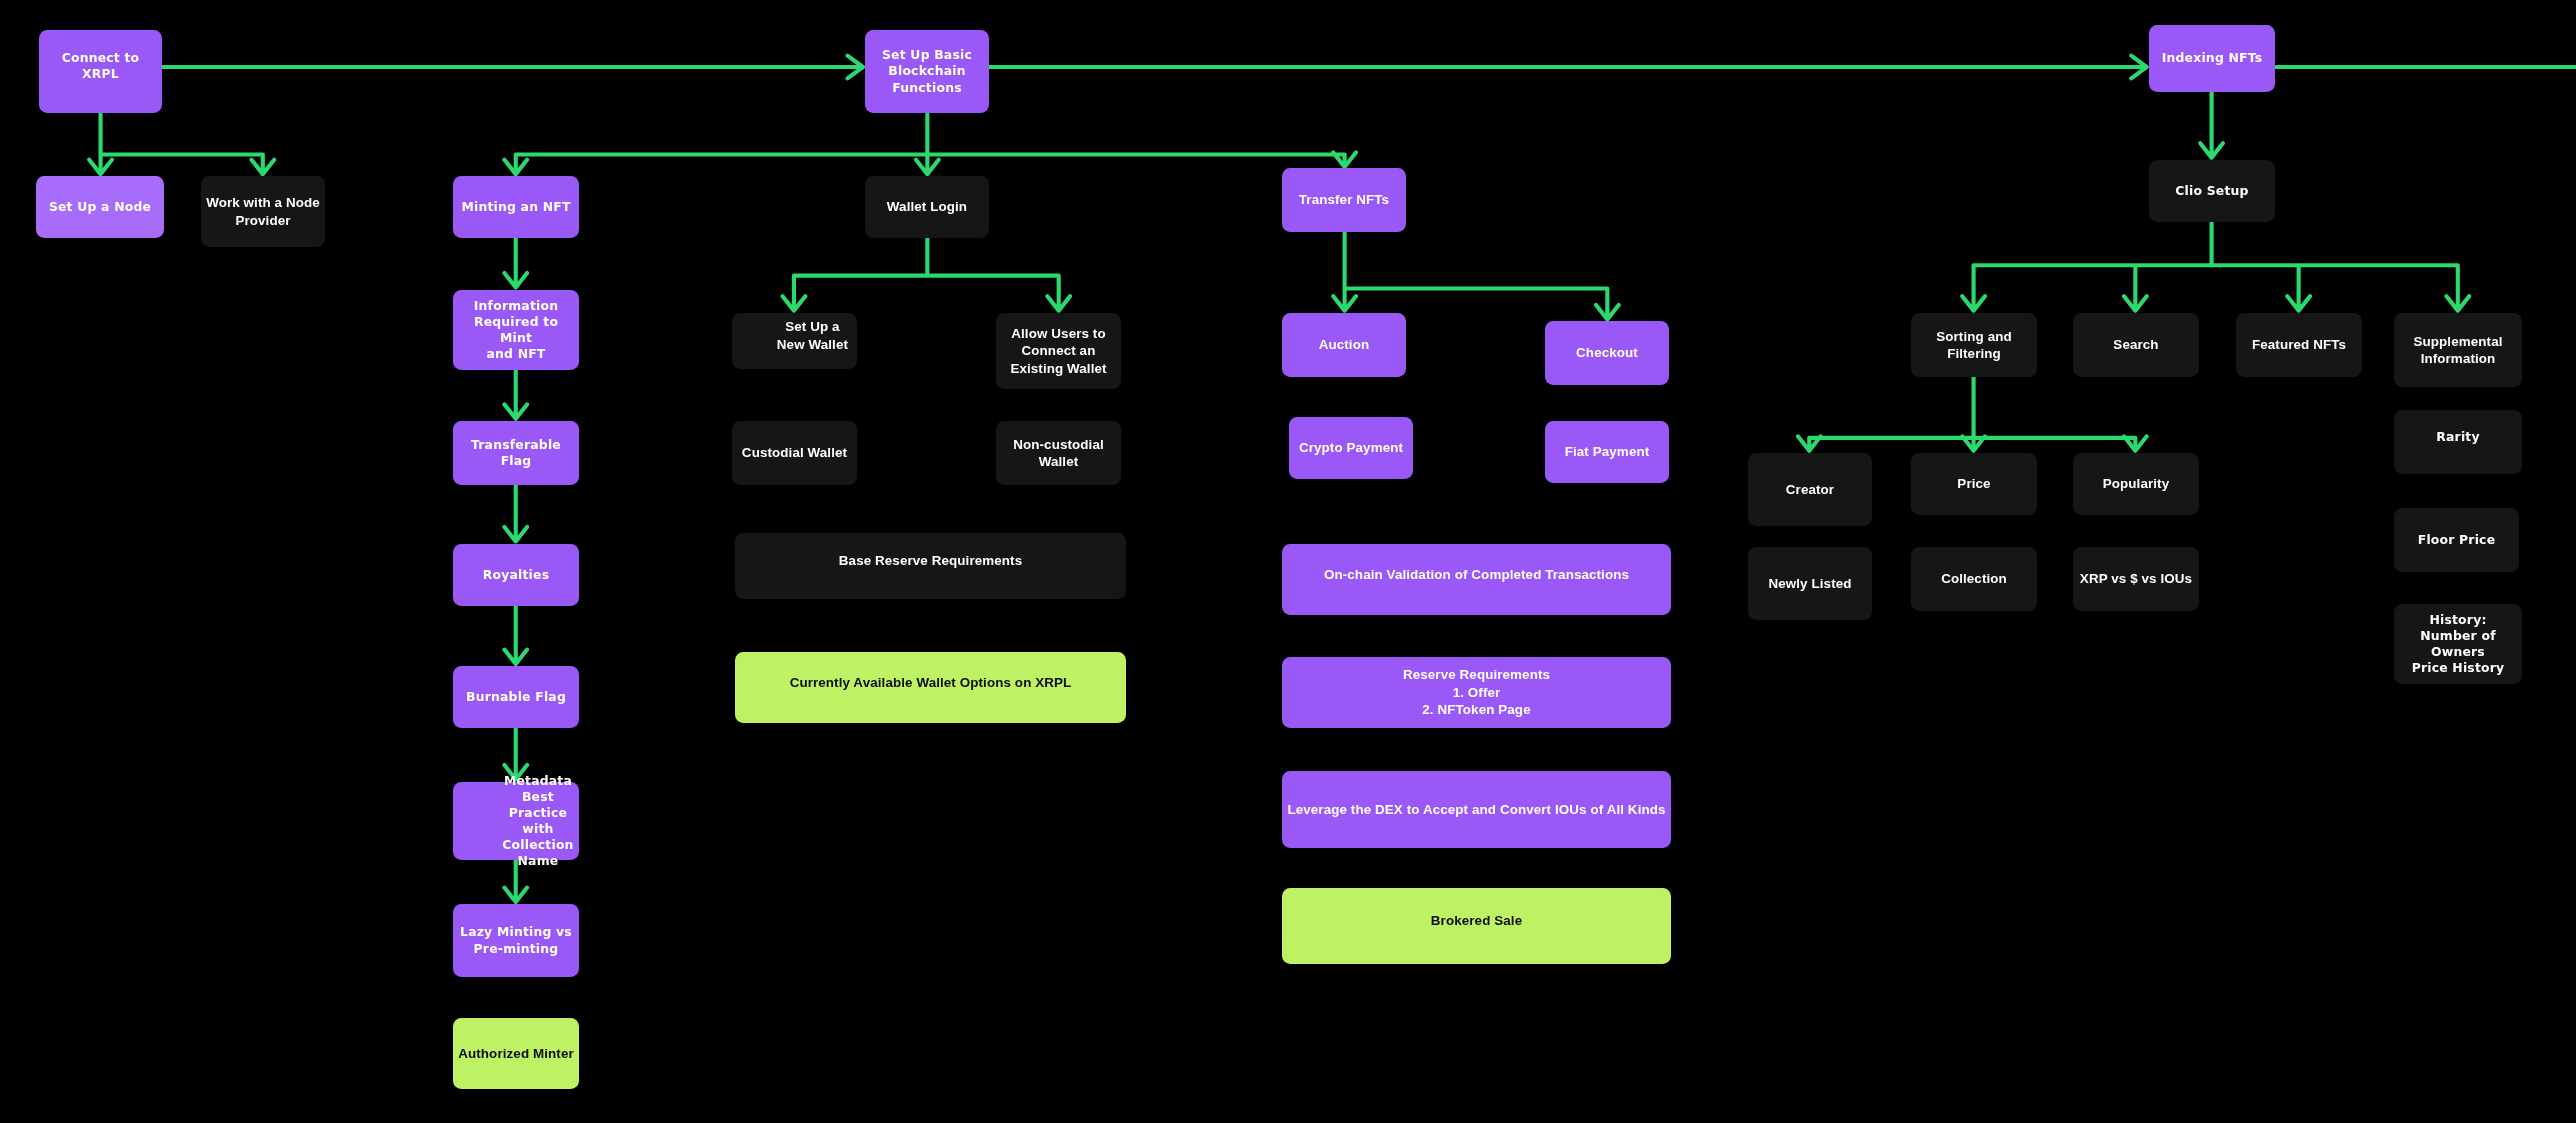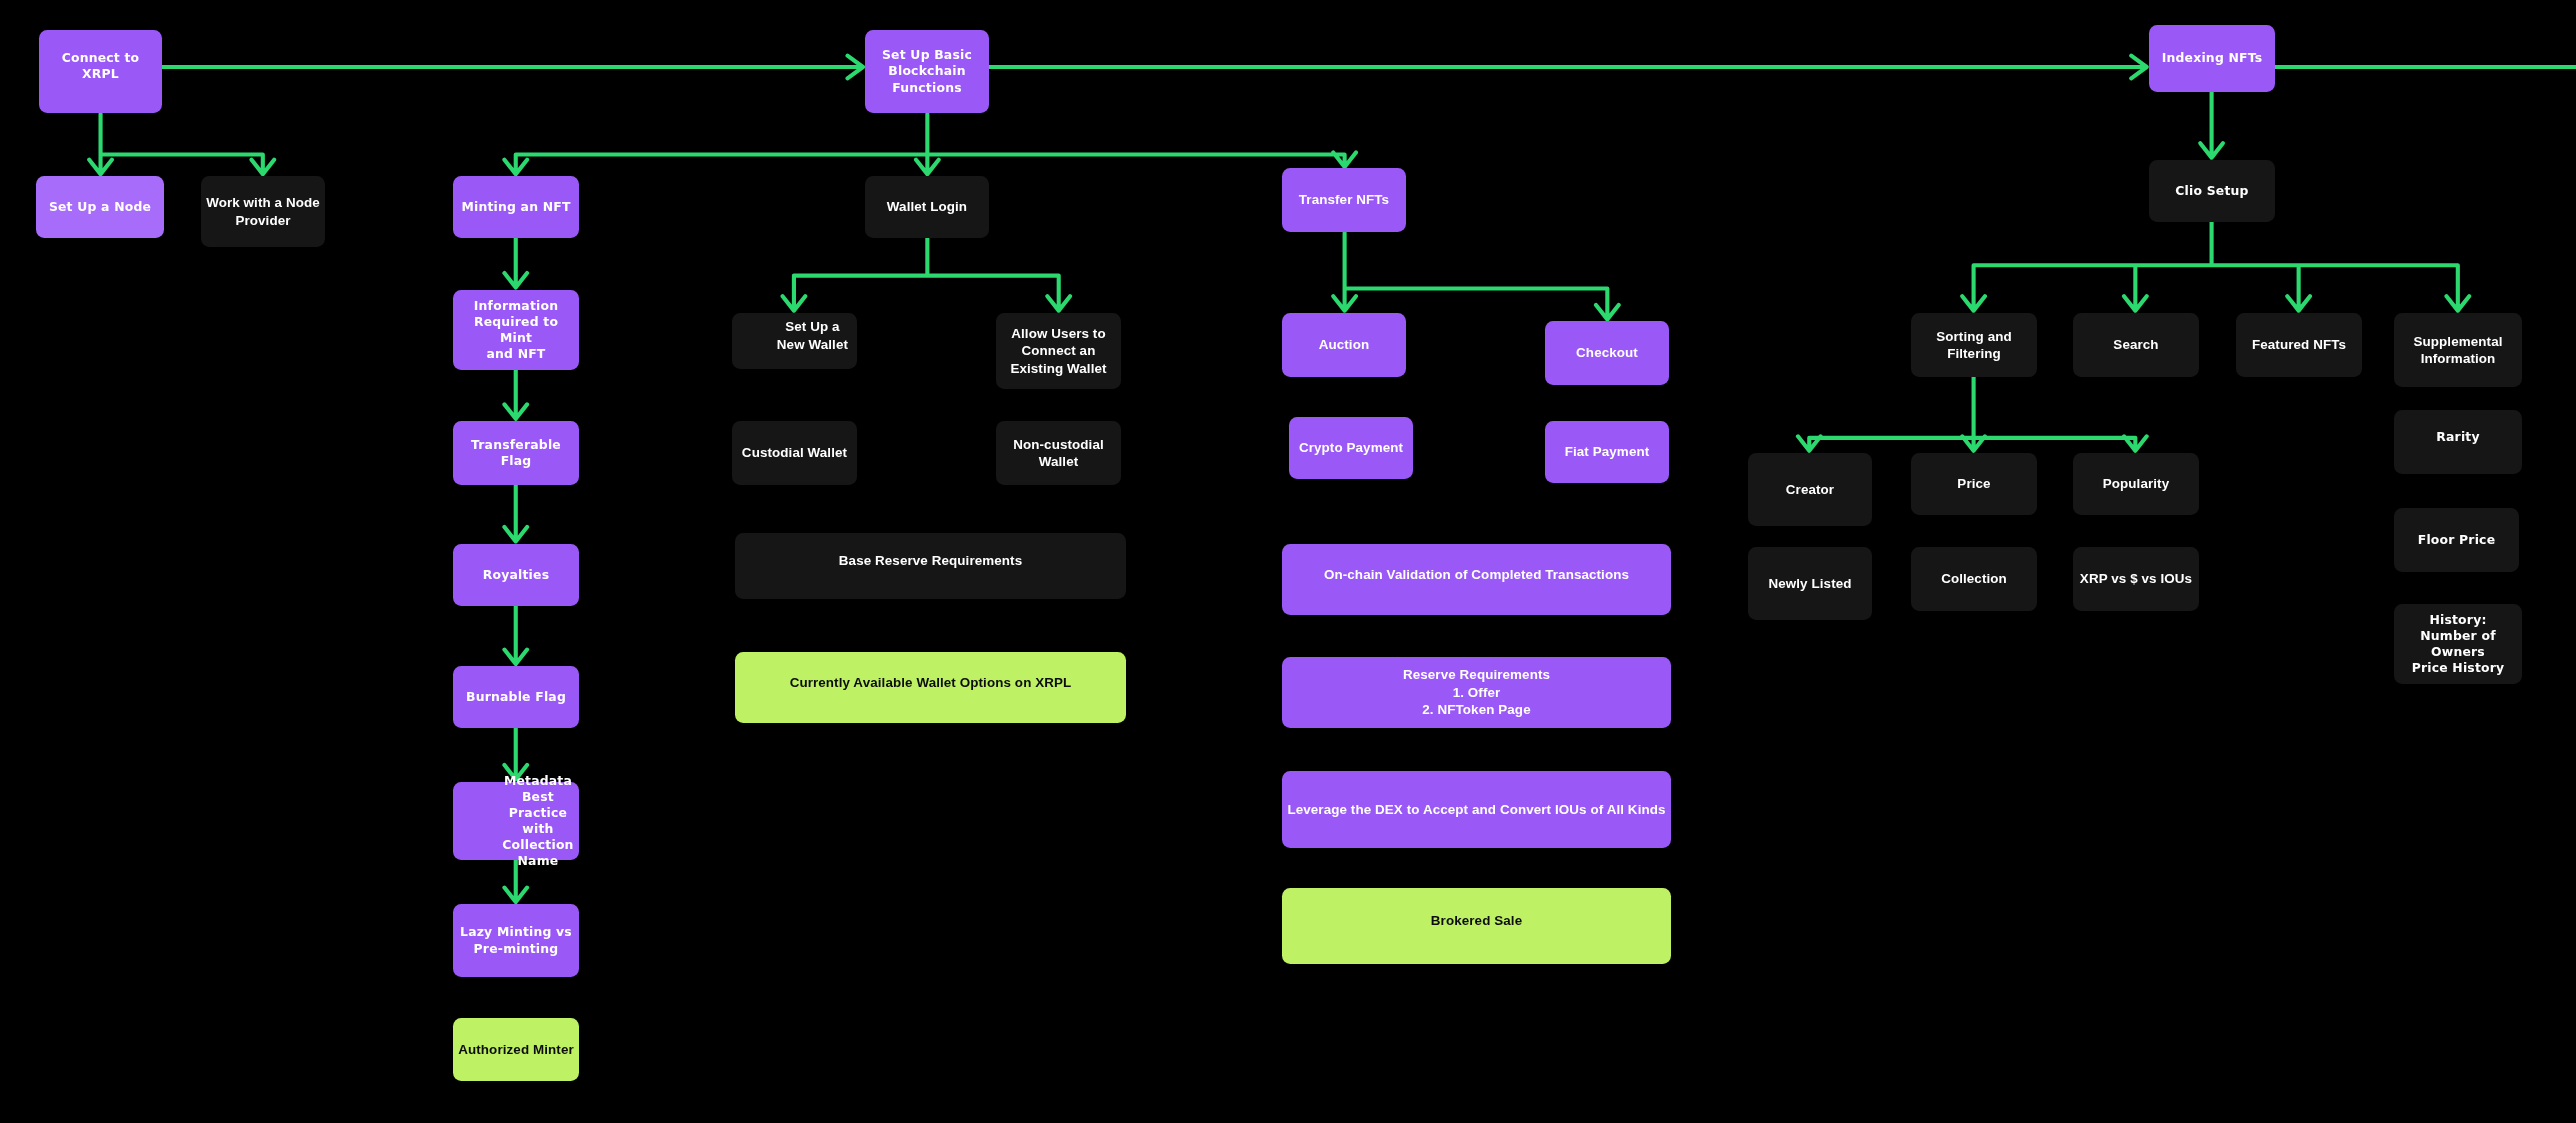--- a/index.html
+++ b/index.html
@@ -62,21 +62,21 @@
 Required to Mint
 and NFT</span></div>
   <div class="node purple wide" style="left:453px;top:421px;width:126px;height:64px;"><span>Transferable Flag</span></div>
   <div class="node purple wide" style="left:453px;top:544px;width:126px;height:62px;"><span>Royalties</span></div>
   <div class="node purple wide" style="left:453px;top:666px;width:126px;height:62px;"><span>Burnable Flag</span></div>
   <div class="node purple wide" style="left:453px;top:782px;width:126px;height:78px;padding-left:48px;"><span>Metadata Best
 Practice with
 Collection Name</span></div>
   <div class="node purple wide" style="left:453px;top:904px;width:126px;height:73px;"><span>Lazy Minting vs
 Pre-minting</span></div>
-  <div class="node white narrow" style="left:453px;top:1018px;width:126px;height:63px;"><span>Authorized Minter</span></div>
+  <div class="node white narrow" style="left:453px;top:1018px;width:126px;height:71px;"><span>Authorized Minter</span></div>
 
   <div class="node dark narrow" style="left:865px;top:176px;width:124px;height:62px;"><span>Wallet Login</span></div>
   <div class="node dark narrow th" style="left:732px;top:313px;width:125px;height:56px;padding-left:40px;"><span>Set Up a
 New Wallet</span></div>
   <div class="node dark narrow" style="left:996px;top:313px;width:125px;height:76px;"><span>Allow Users to
 Connect an
 Existing Wallet</span></div>
   <div class="node dark narrow" style="left:732px;top:421px;width:125px;height:64px;"><span>Custodial Wallet</span></div>
   <div class="node dark narrow" style="left:996px;top:421px;width:125px;height:64px;"><span>Non-custodial
 Wallet</span></div>

